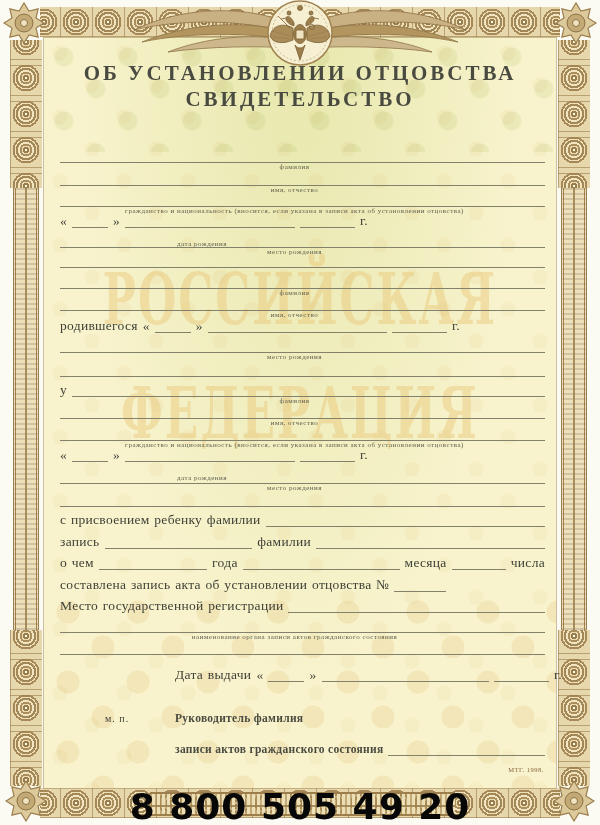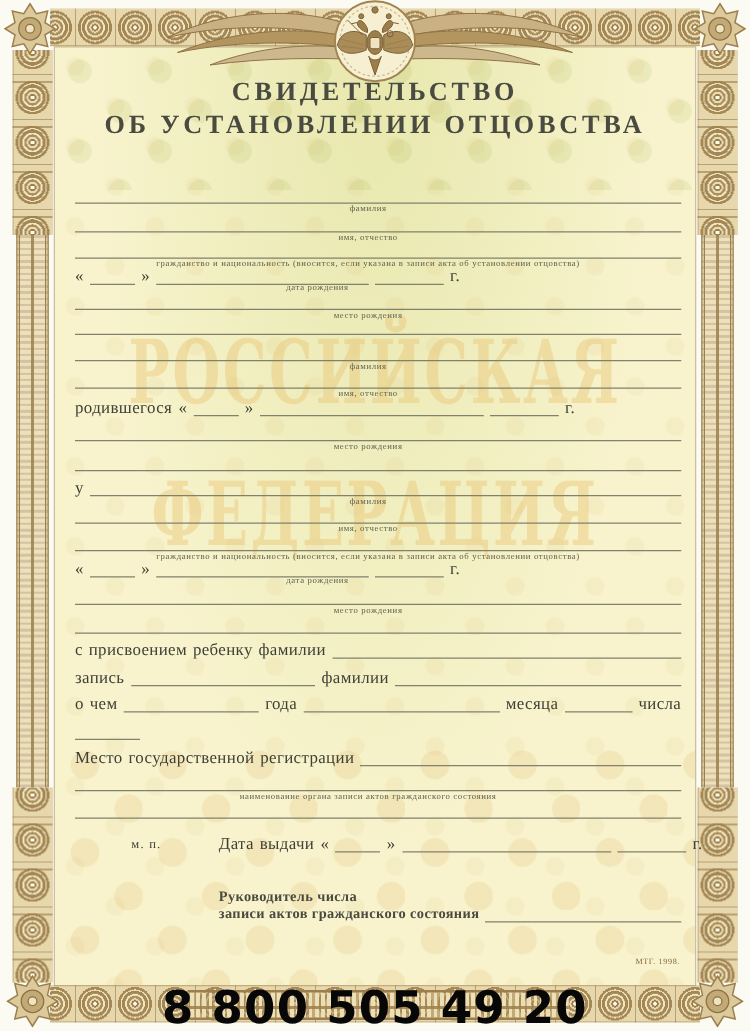--- a/index.html
+++ b/index.html
@@ -69,27 +69,27 @@
   .row{position:absolute;left:60px;right:55px;height:16px;display:flex;align-items:flex-end;
     gap:5px;font-size:13.5px;line-height:1;color:#3e4037;letter-spacing:.3px;word-spacing:1px;z-index:3;}
   .txt{white-space:nowrap;padding-bottom:1px;}
   .line{flex:1;border-bottom:1px solid #81816c;height:12px;}
   .rel{position:relative;}
   .b36{flex:0 0 36px;border-bottom:1px solid #81816c;height:12px;}
   .b55{flex:0 0 55px;border-bottom:1px solid #81816c;height:12px;}
   .b52{flex:0 0 52px;border-bottom:1px solid #81816c;height:12px;}
   .lbl{position:absolute;top:17px;left:0;right:16px;text-align:center;
     font-size:7px;letter-spacing:.5px;color:#60604e;font-weight:normal;word-spacing:0;}
-  .rel .lbl{top:100%;margin-top:0;text-align:right;}
+  .rel .lbl{top:100%;margin-top:14px;}
   .f10{flex:1;} .f155{flex:1.55;} .f20{flex:2;} .f29{flex:2.9;}
 
-  .seal{position:absolute;left:105px;top:670px;font-size:10px;letter-spacing:1px;color:#3e4037;z-index:3;}
+  .seal{position:absolute;left:105px;top:713px;font-size:10px;letter-spacing:1px;color:#3e4037;z-index:3;}
   .head-block{position:absolute;left:175px;right:55px;top:712px;z-index:3;
     font-size:11.5px;font-weight:bold;color:#4a4b40;letter-spacing:.3px;}
-  .head-block .l2{display:flex;align-items:flex-end;gap:5px;margin-top:1px;}
+  .head-block .l2{display:flex;align-items:flex-end;gap:5px;margin-top:19px;}
   .print-mark{position:absolute;right:56px;top:766px;font-size:6.5px;color:#85653c;
     letter-spacing:.5px;z-index:3;}
   .phone{position:absolute;left:0;right:0;top:786px;text-align:center;z-index:10;
     font-family:"DejaVu Sans",sans-serif;font-weight:bold;font-size:36px;
     letter-spacing:1px;color:#070707;}
 </style>
 </head>
 <body>
 
 <div class="paper">
@@ -169,22 +169,22 @@
   </g>
   <g stroke="#8f7345" stroke-width="0.6" opacity="0.7">
     <line x1="152" y1="31" x2="171" y2="36"></line>
       <line x1="153" y1="37" x2="171" y2="39"></line>
     <line x1="208" y1="31" x2="189" y2="36"></line>
       <line x1="207" y1="37" x2="189" y2="39"></line>
   </g>
 </svg>
 
 <div class="title">
+  <div>ОБ УСТАНОВЛЕНИИ ОТЦОВСТВА</div>
   <div>СВИДЕТЕЛЬСТВО</div>
-  <div>ОБ УСТАНОВЛЕНИИ ОТЦОВСТВА</div>
 </div>
 
 <div class="row" style="top:147px">
   <span class="line"></span>
   <span class="lbl">фамилия</span>
 </div>
 <div class="row" style="top:170px">
   <span class="line"></span>
   <span class="lbl">имя, отчество</span>
 </div>
@@ -279,20 +279,21 @@
 <div class="row" style="top:554px">
   <span class="txt">о чем</span>
   <span class="line f20"></span>
   <span class="txt">года</span>
   <span class="line f29"></span>
   <span class="txt">месяца</span>
   <span class="line f10"></span>
   <span class="txt">числа</span>
 </div>
 <div class="row" style="top:576px">
+  <span class="txt">составлена запись акта об установлении отцовства №</span>
   <span class="b52"></span>
 </div>
 <div class="row" style="top:597px">
   <span class="txt">Место государственной регистрации</span>
   <span class="line"></span>
 </div>
 <div class="row" style="top:617px">
   <span class="line"></span>
   <span class="lbl">наименование органа записи актов гражданского состояния</span>
 </div>
@@ -306,21 +307,21 @@
   <span class="b36"></span>
   <span class="txt">»</span>
   <span class="line"></span>
   <span class="b55"></span>
   <span class="txt">г.</span>
 </div>
 
 <div class="seal">м. п.</div>
 
 <div class="head-block">
-  <div>Руководитель числа</div>
+  <div>Руководитель фамилия</div>
   <div class="l2">
     <span class="txt">записи актов гражданского состояния</span>
     <span class="line"></span>
   </div>
 </div>
 
 <div class="print-mark">МТГ. 1998.</div>
 <div class="phone">8 800 505 49 20</div>
 
 </body></html>

